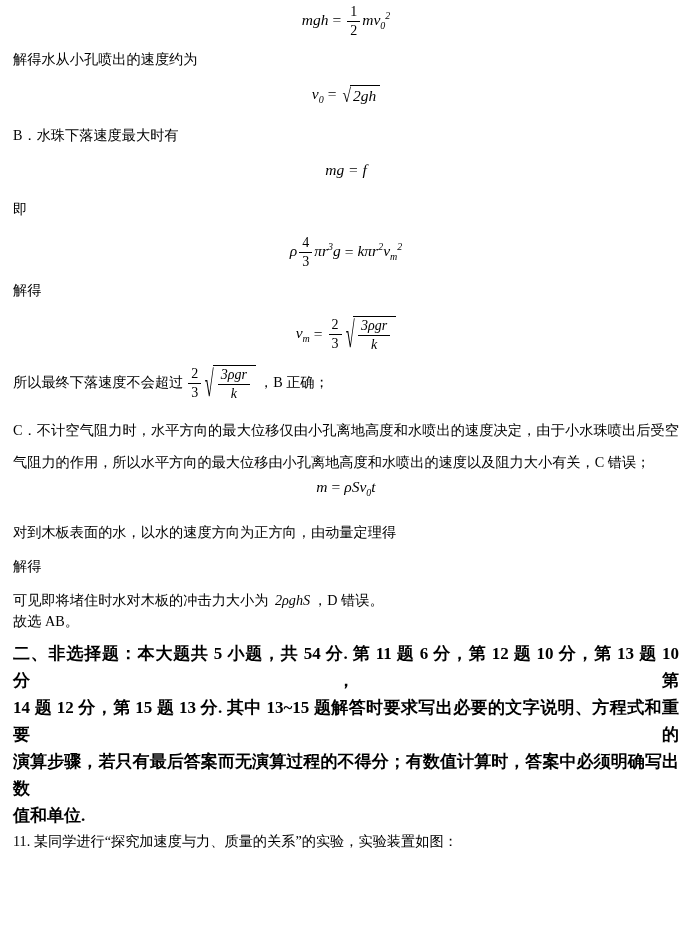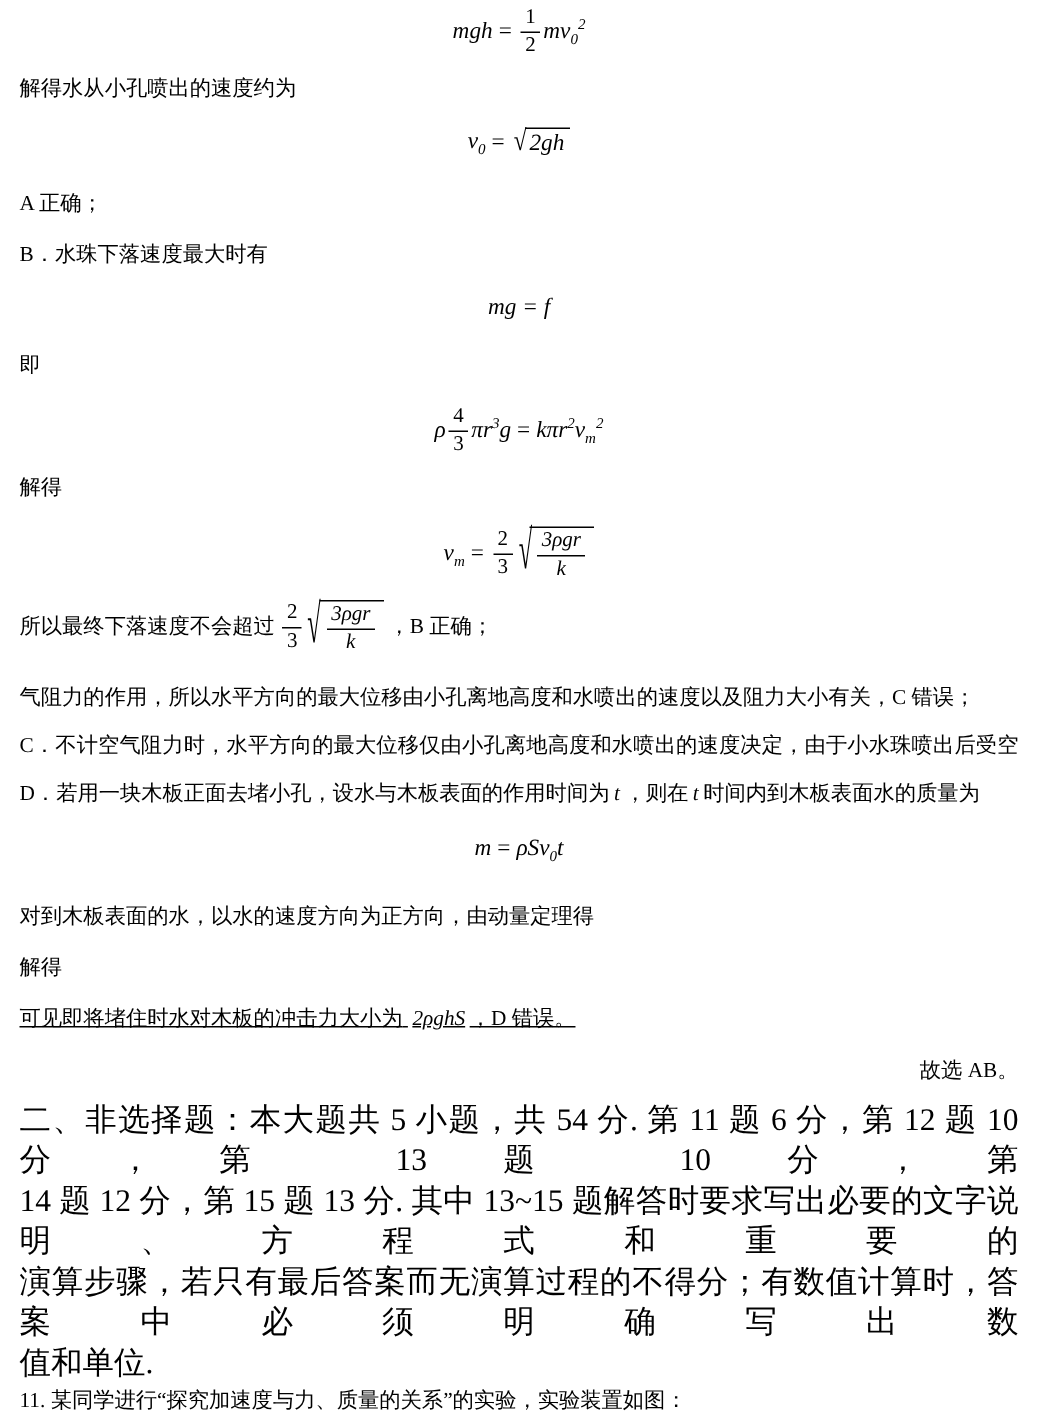--- a/index.html
+++ b/index.html
@@ -17,21 +17,21 @@
   }
   
   .para {
     font-size: 14.2px;
     line-height: 17px;
     margin: 0 0 17px 0;
     white-space: normal;
   }
   .tall-line { line-height: 32px; margin: 0; }
   .jlast { text-align: justify; text-align-last: justify; }
-  .bold-sec { font-weight: normal; font-size: 21px; line-height: 27px; margin: 0; }
+  .bold-sec { font-weight: bold; font-size: 17px; line-height: 27px; margin: 0; }
   
   .eq {
     text-align: center;
     font-style: italic;
     font-size: 15.5px;
     font-family: "Liberation Serif", serif;
     margin: 0 0 14px 0;
   }
   .mi { font-style: italic; }
   .mo { font-style: normal; margin: 0 4px; }
@@ -69,21 +69,20 @@
 
   <div class="para">解得水从小孔喷出的速度约为</div>
 
   <div class="eq gap-l">
     <span class="mi">v</span><span class="ssub">0</span><span class="mo">=</span><span class="sqrt">
         <span class="sign">√</span>
         <span class="radicand">2gh</span>
       </span>
   </div>
 
-  <div class="para">A 正确；</div>
 
   <div class="para">B．水珠下落速度最大时有</div>
 
   <div class="eq gap-l">
     <span class="mi">mg = f</span>
   </div>
 
   <div class="para">即</div>
 
   <div class="eq gap-s">
@@ -105,43 +104,40 @@
           <span class="num">2</span>
           <span class="den">3</span>
         </span>
         <span class="sqrt tall">
           <span class="sign">√</span>
           <span class="radicand"><span class="frac"><span class="num">3ρgr</span><span class="den">k</span></span></span>
         </span>
       </span><span>，B 正确；</span>
   </div>
 
+  <div class="para tall-line jlast">C．不计空气阻力时，水平方向的最大位移仅由小孔离地高度和水喷出的速度决定，由于小水珠喷出后受空</div>
   <div class="para tall-line">气阻力的作用，所以水平方向的最大位移由小孔离地高度和水喷出的速度以及阻力大小有关，C 错误；</div>
-  <div class="para tall-line jlast">C．不计空气阻力时，水平方向的最大位移仅由小孔离地高度和水喷出的速度决定，由于小水珠喷出后受空</div>
 
-  <div class="para tall-line gap-s">
-    <span>D．若用一块木板正面去堵小孔，设水与木板表面的作用时间为</span><span class="vt">t</span><span>，则在</span><span class="vt">t</span><span>时间内到木板表面水的质量为</span>
-  </div>
 
   <div class="eq gap-xl">
     <span class="mi">m</span><span class="mo">=</span><span class="mi">ρSv</span><span class="ssub">0</span><span class="mi">t</span>
   </div>
 
   <div class="para">对到木板表面的水，以水的速度方向为正方向，由动量定理得</div>
 
 
   <div class="para">解得</div>
 
 
-  <div class="para" style="margin-bottom:18px;text-decoration:underline;">
+  <div class="para" style="margin-bottom:4px;">
     <span>可见即将堵住时水对木板的冲击力大小为</span>
     <span class="vt">2ρghS</span><span>，D 错误。</span>
   </div>
 
-  <div class="para" style="margin-bottom:10px;text-align:right;">故选 AB。</div>
+  <div class="para" style="margin-bottom:10px;">故选 AB。</div>
 
   <div class="bold-sec jlast">二、非选择题：本大题共 5 小题，共 54 分. 第 11 题 6 分，第 12 题 10 分，第 13 题 10 分，第</div>
   <div class="bold-sec jlast">14 题 12 分，第 15 题 13 分. 其中 13~15 题解答时要求写出必要的文字说明、方程式和重要的</div>
   <div class="bold-sec jlast">演算步骤，若只有最后答案而无演算过程的不得分；有数值计算时，答案中必须明确写出数</div>
   <div class="bold-sec" style="margin-bottom:4px;">值和单位.</div>
 
   <div class="para" style="margin-bottom:0;">11. 某同学进行“探究加速度与力、质量的关系”的实验，实验装置如图：</div>
 
 </div>
 

